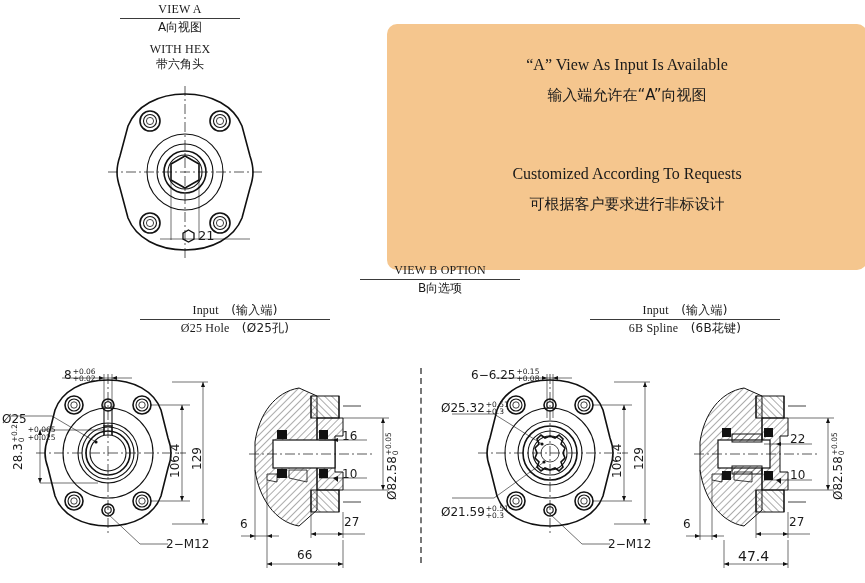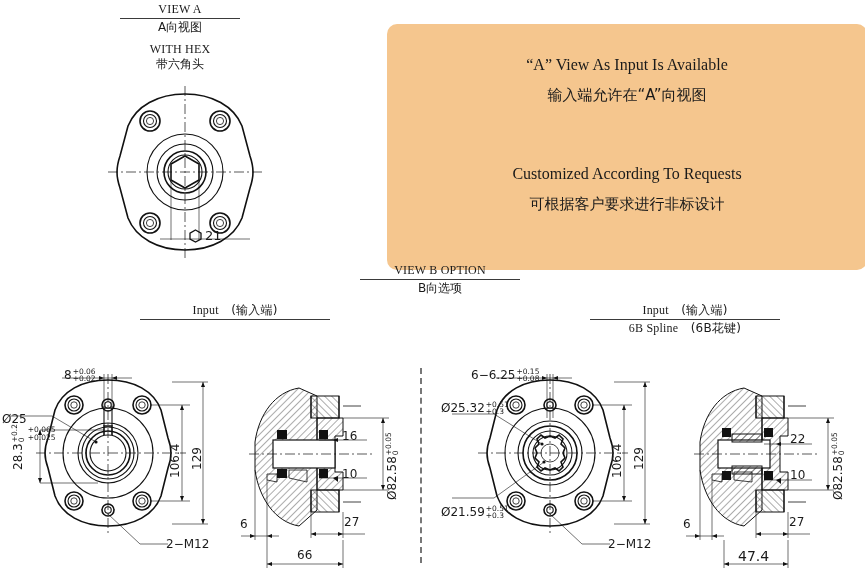--- a/index.html
+++ b/index.html
@@ -91,21 +91,21 @@
 
   <line class="center-ln" x1="85" y1="2" x2="85" y2="174"></line>
   <line class="center-ln" x1="8" y1="88" x2="162" y2="88"></line>
 
   <line class="ln xthin" x1="71" y1="96" x2="71" y2="156"></line>
   <line class="ln xthin" x1="99" y1="96" x2="99" y2="156"></line>
   <line class="ln xthin" x1="60" y1="155" x2="150" y2="155"></line>
 </svg>
 </div>
 
-<div class="abs" style="left:189px;top:228px;display:flex;align-items:center;gap:3px;">
+<div class="abs" style="left:182px;top:228px;display:flex;align-items:center;gap:3px;">
   <svg width="13" height="14" viewBox="0 0 13 14">
     <polygon points="6.5,1 12,4.2 12,10 6.5,13 1,10 1,4.2" fill="none" stroke="#111" stroke-width="1.3"></polygon>
   </svg>
   <span class="dimtxt" style="font-family:'DejaVu Sans',sans-serif;font-size:13px;">21</span>
 </div>
 
 <div id="callout" style="left:387px;top:0px;width:480px;height:246px;background:#f5c68e;margin-top:24px;">
   <div class="co-en" style="margin-top:32px;">“A” View As Input Is Available</div>
   <div class="co-cn" style="margin-top:12px;">输入端允许在“A”向视图</div>
   <div class="co-en" style="margin-top:60px;">Customized According To Requests</div>
@@ -118,20 +118,25 @@
   <div class="lbl-cn">B向选项</div>
 </div>
 
 <div class="lblblock" id="left-opt-title" style="left:140px;top:303px;width:190px;">
   <div class="lbl-en">
     <span>Input</span>
     <span style="display:inline-block;width:6px"></span>
     <span class="lbl-cn" style="font-size:12px">(输入端)</span>
   </div>
   <div class="rule"></div>
+  <div class="lbl-en">
+    <span>Ø25 Hole</span>
+    <span style="display:inline-block;width:6px"></span>
+    <span class="lbl-cn" style="font-size:12px">(Ø25孔)</span>
+  </div>
 </div>
 
 <div class="lblblock" id="right-opt-title" style="left:590px;top:303px;width:190px;">
   <div class="lbl-en">
     <span>Input</span>
     <span style="display:inline-block;width:6px"></span>
     <span class="lbl-cn" style="font-size:12px">(输入端)</span>
   </div>
   <div class="rule"></div>
   <div class="lbl-en">

